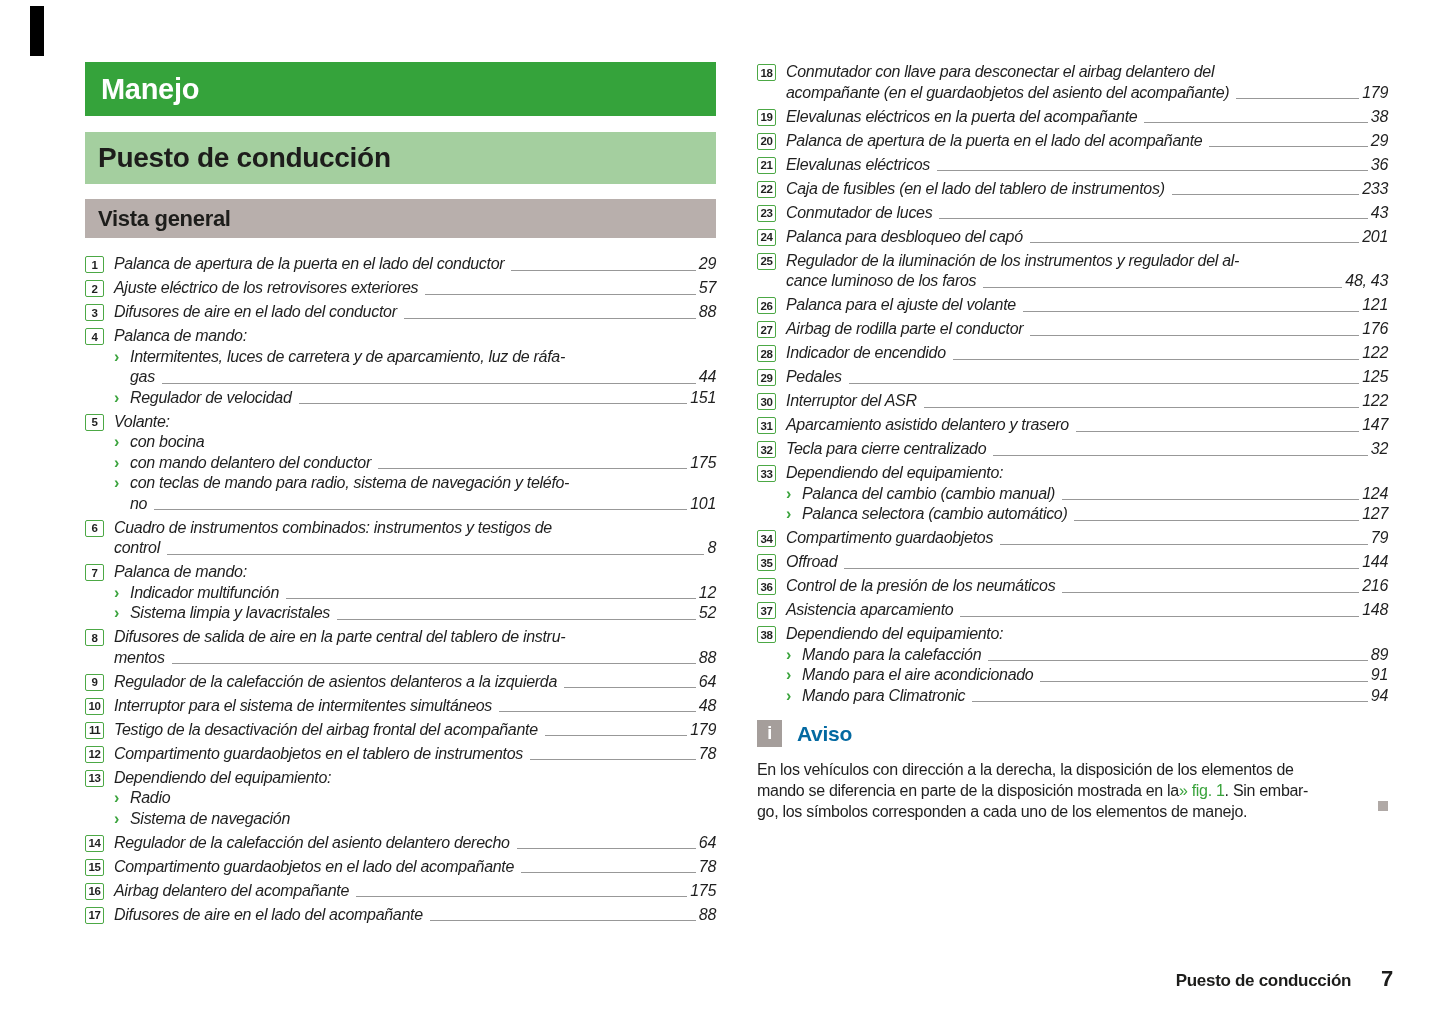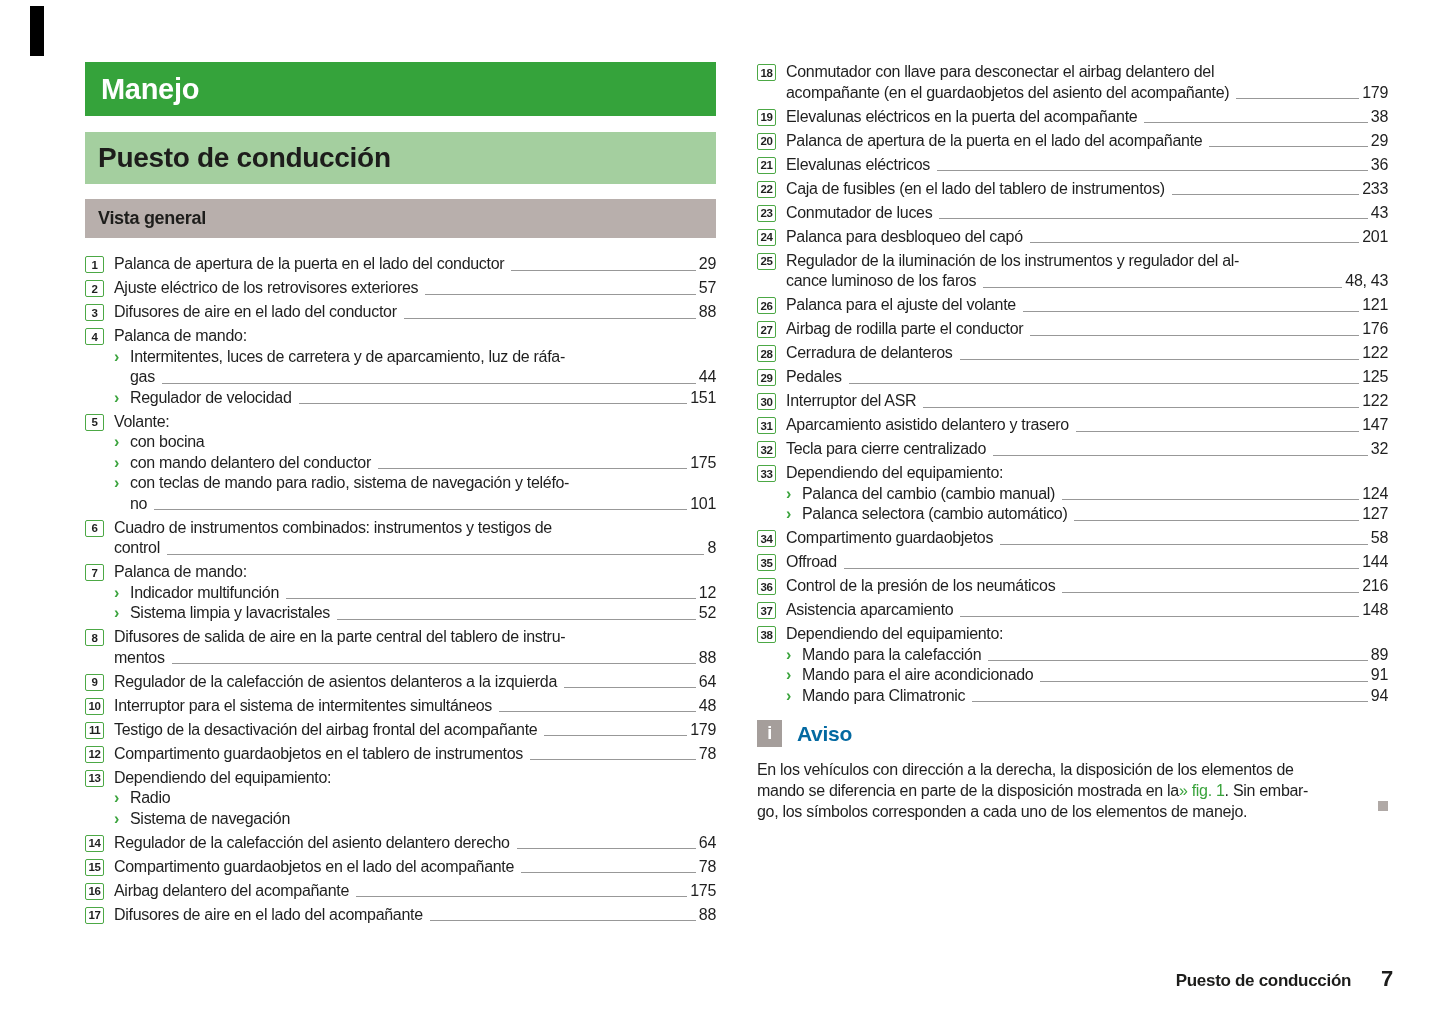--- a/index.html
+++ b/index.html
@@ -22,34 +22,34 @@
     font-size:29px;font-weight:700;display:flex;align-items:center;
     padding-left:16px;margin-bottom:16px;box-sizing:border-box;
   }
   .h-section{
     height:52px;background:var(--light-green,#a4cf9f);color:#1d1d1b;
     font-size:28px;font-weight:700;display:flex;align-items:center;
     padding-left:13px;margin-bottom:15px;box-sizing:border-box;
   }
   .h-subsection{
     height:39px;background:var(--band-gray,#b8afac);color:#1d1d1b;
-    font-size:18px;font-weight:700;display:flex;align-items:center;
+    font-size:22px;font-weight:700;display:flex;align-items:center;
     padding-left:13px;margin-bottom:16px;box-sizing:border-box;
   }
 
   .entry{display:flex;align-items:flex-start;margin-bottom:3.5px;}
   .badge{
     min-width:15px;height:15px;padding:0 1px;
     border:1.5px solid var(--badge-green,#4ca845);border-radius:2px;
     display:flex;align-items:center;justify-content:center;
     font-size:11.5px;font-weight:700;letter-spacing:-0.5px;
     margin-right:10px;margin-top:2px;flex-shrink:0;background:#fff;color:#1f1f1f;
   }
   .content{flex:1;min-width:0;font-size:16px;}
-  .line{display:flex;align-items:flex-end;line-height:20.5px;}
+  .line{display:flex;align-items:flex-end;line-height:20.5px;font-style:italic;}
   .t{white-space:nowrap;}
   .leader{flex:1 1 auto;border-bottom:1px solid #989898;margin:0 3px 4px 7px;min-width:6px;}
   .pg{white-space:nowrap;}
   .sub{display:flex;}
   .chev{color:var(--link-green,#3aa33c);font-weight:700;width:16px;flex-shrink:0;font-size:16px;line-height:20.5px;}
   .subcontent{flex:1;min-width:0;}
 
   .notice-head{display:flex;align-items:center;margin-top:14px;}
   .notice-icon{
     width:25px;height:27px;background:#a59e9b;color:#fff;
@@ -449,21 +449,21 @@
               <span class="t">Airbag de rodilla parte el conductor</span>
               <span class="leader"></span>
               <span class="pg">176</span>
             </div>
           </div>
         </div>
         <div class="entry">
           <span class="badge">28</span>
           <div class="content">
             <div class="line">
-              <span class="t">Cerradura de delanteros</span>
+              <span class="t">Indicador de encendido</span>
               <span class="leader"></span>
               <span class="pg">122</span>
             </div>
           </div>
         </div>
         <div class="entry">
           <span class="badge">29</span>
           <div class="content">
             <div class="line">
               <span class="t">Pedales</span>
@@ -529,21 +529,21 @@
               </div>
             </div>
           </div>
         </div>
         <div class="entry">
           <span class="badge">34</span>
           <div class="content">
             <div class="line">
               <span class="t">Compartimento guardaobjetos</span>
               <span class="leader"></span>
-              <span class="pg">58</span>
+              <span class="pg">79</span>
             </div>
           </div>
         </div>
         <div class="entry">
           <span class="badge">35</span>
           <div class="content">
             <div class="line">
               <span class="t">Offroad</span>
               <span class="leader"></span>
               <span class="pg">144</span>

